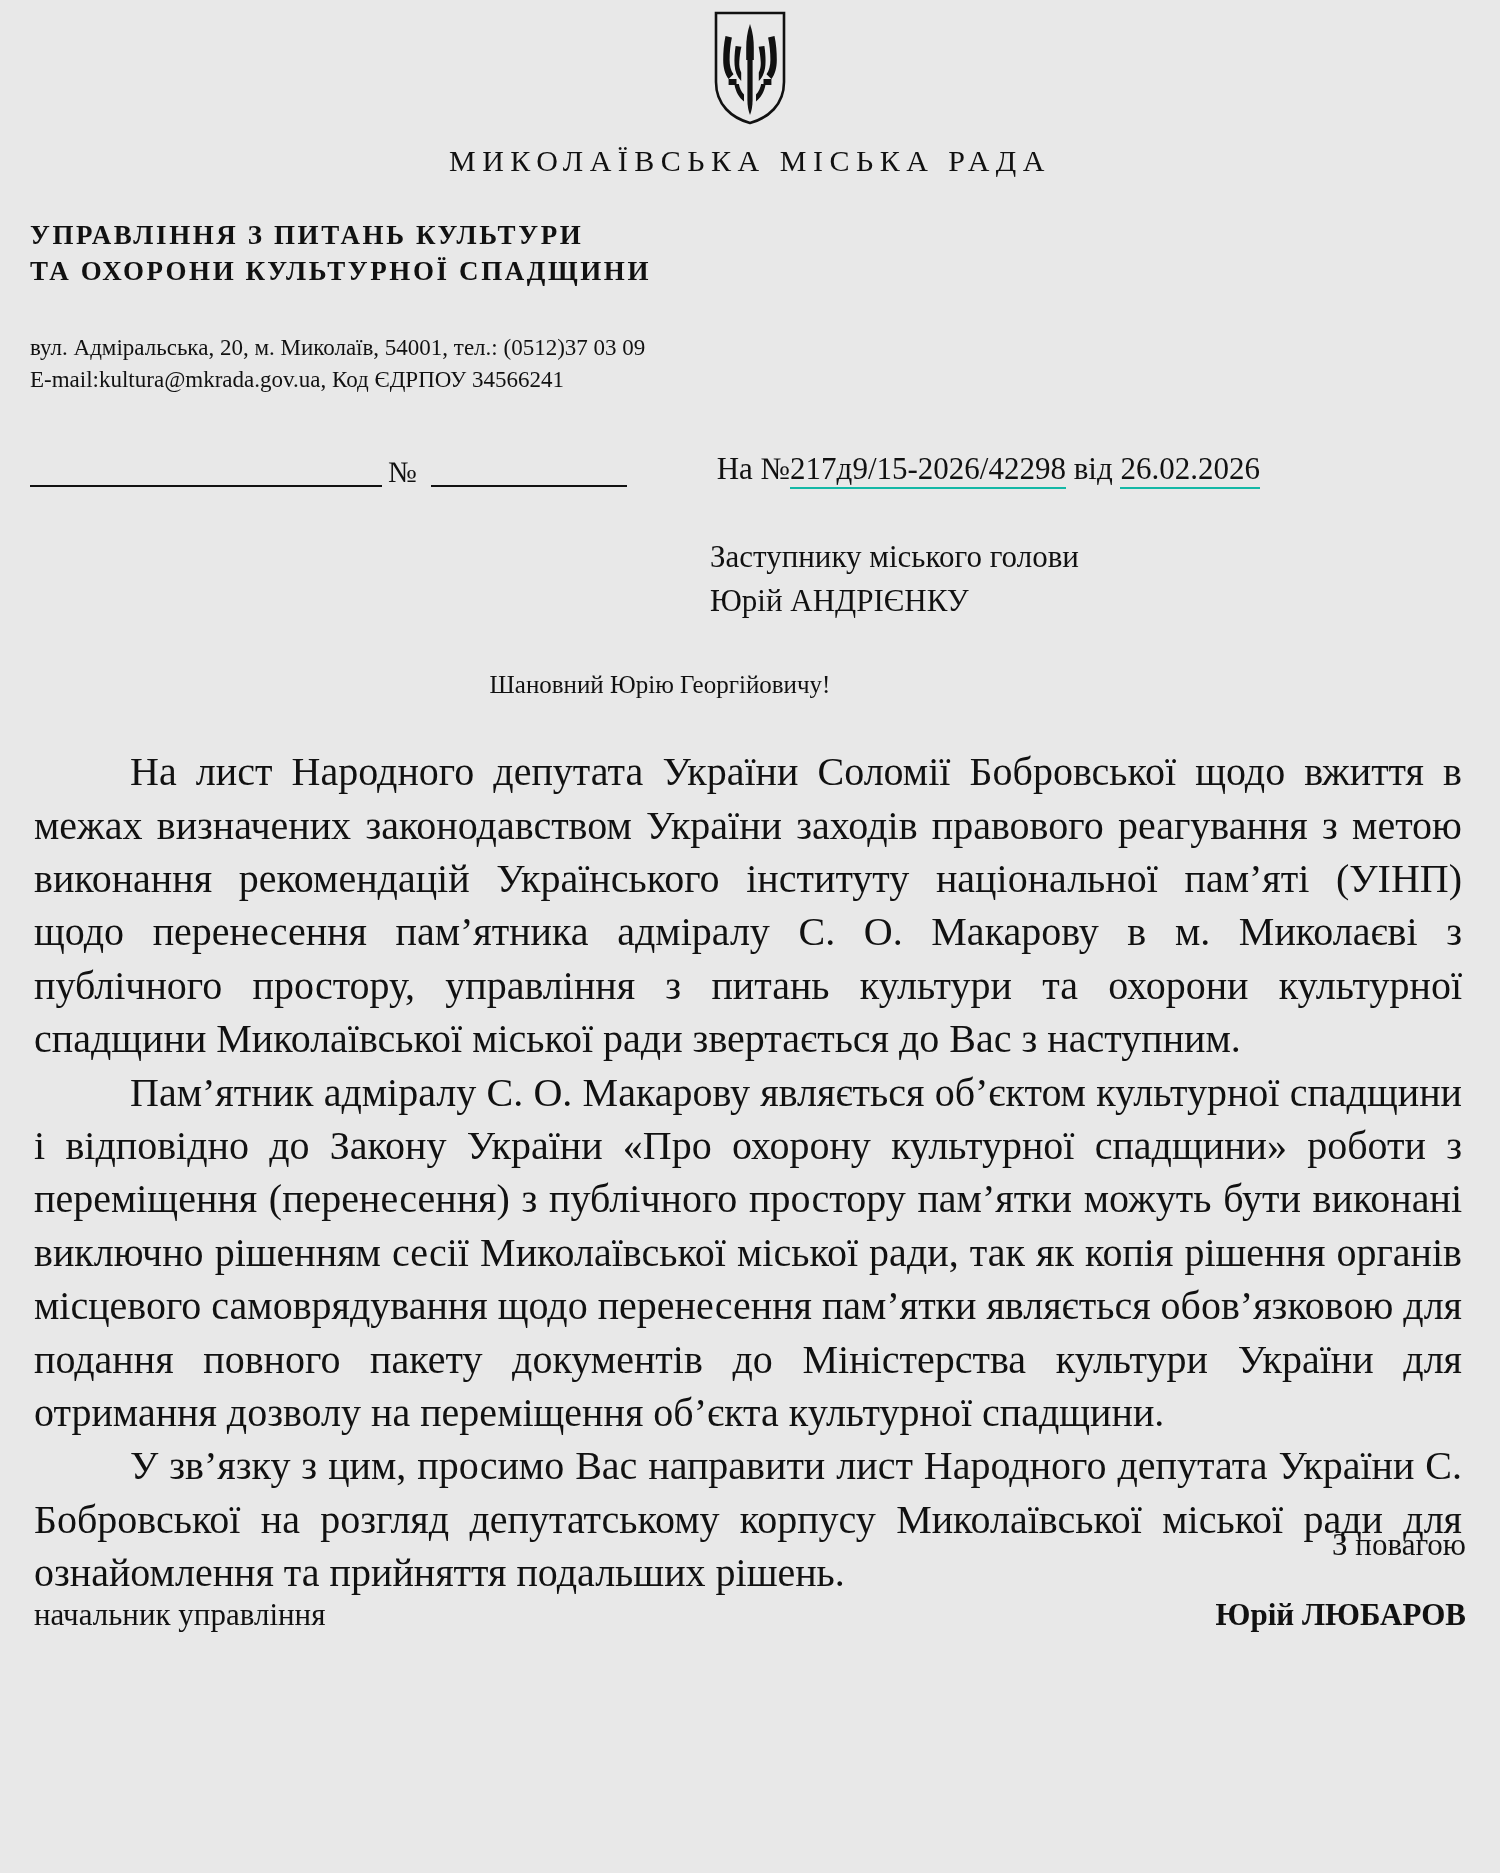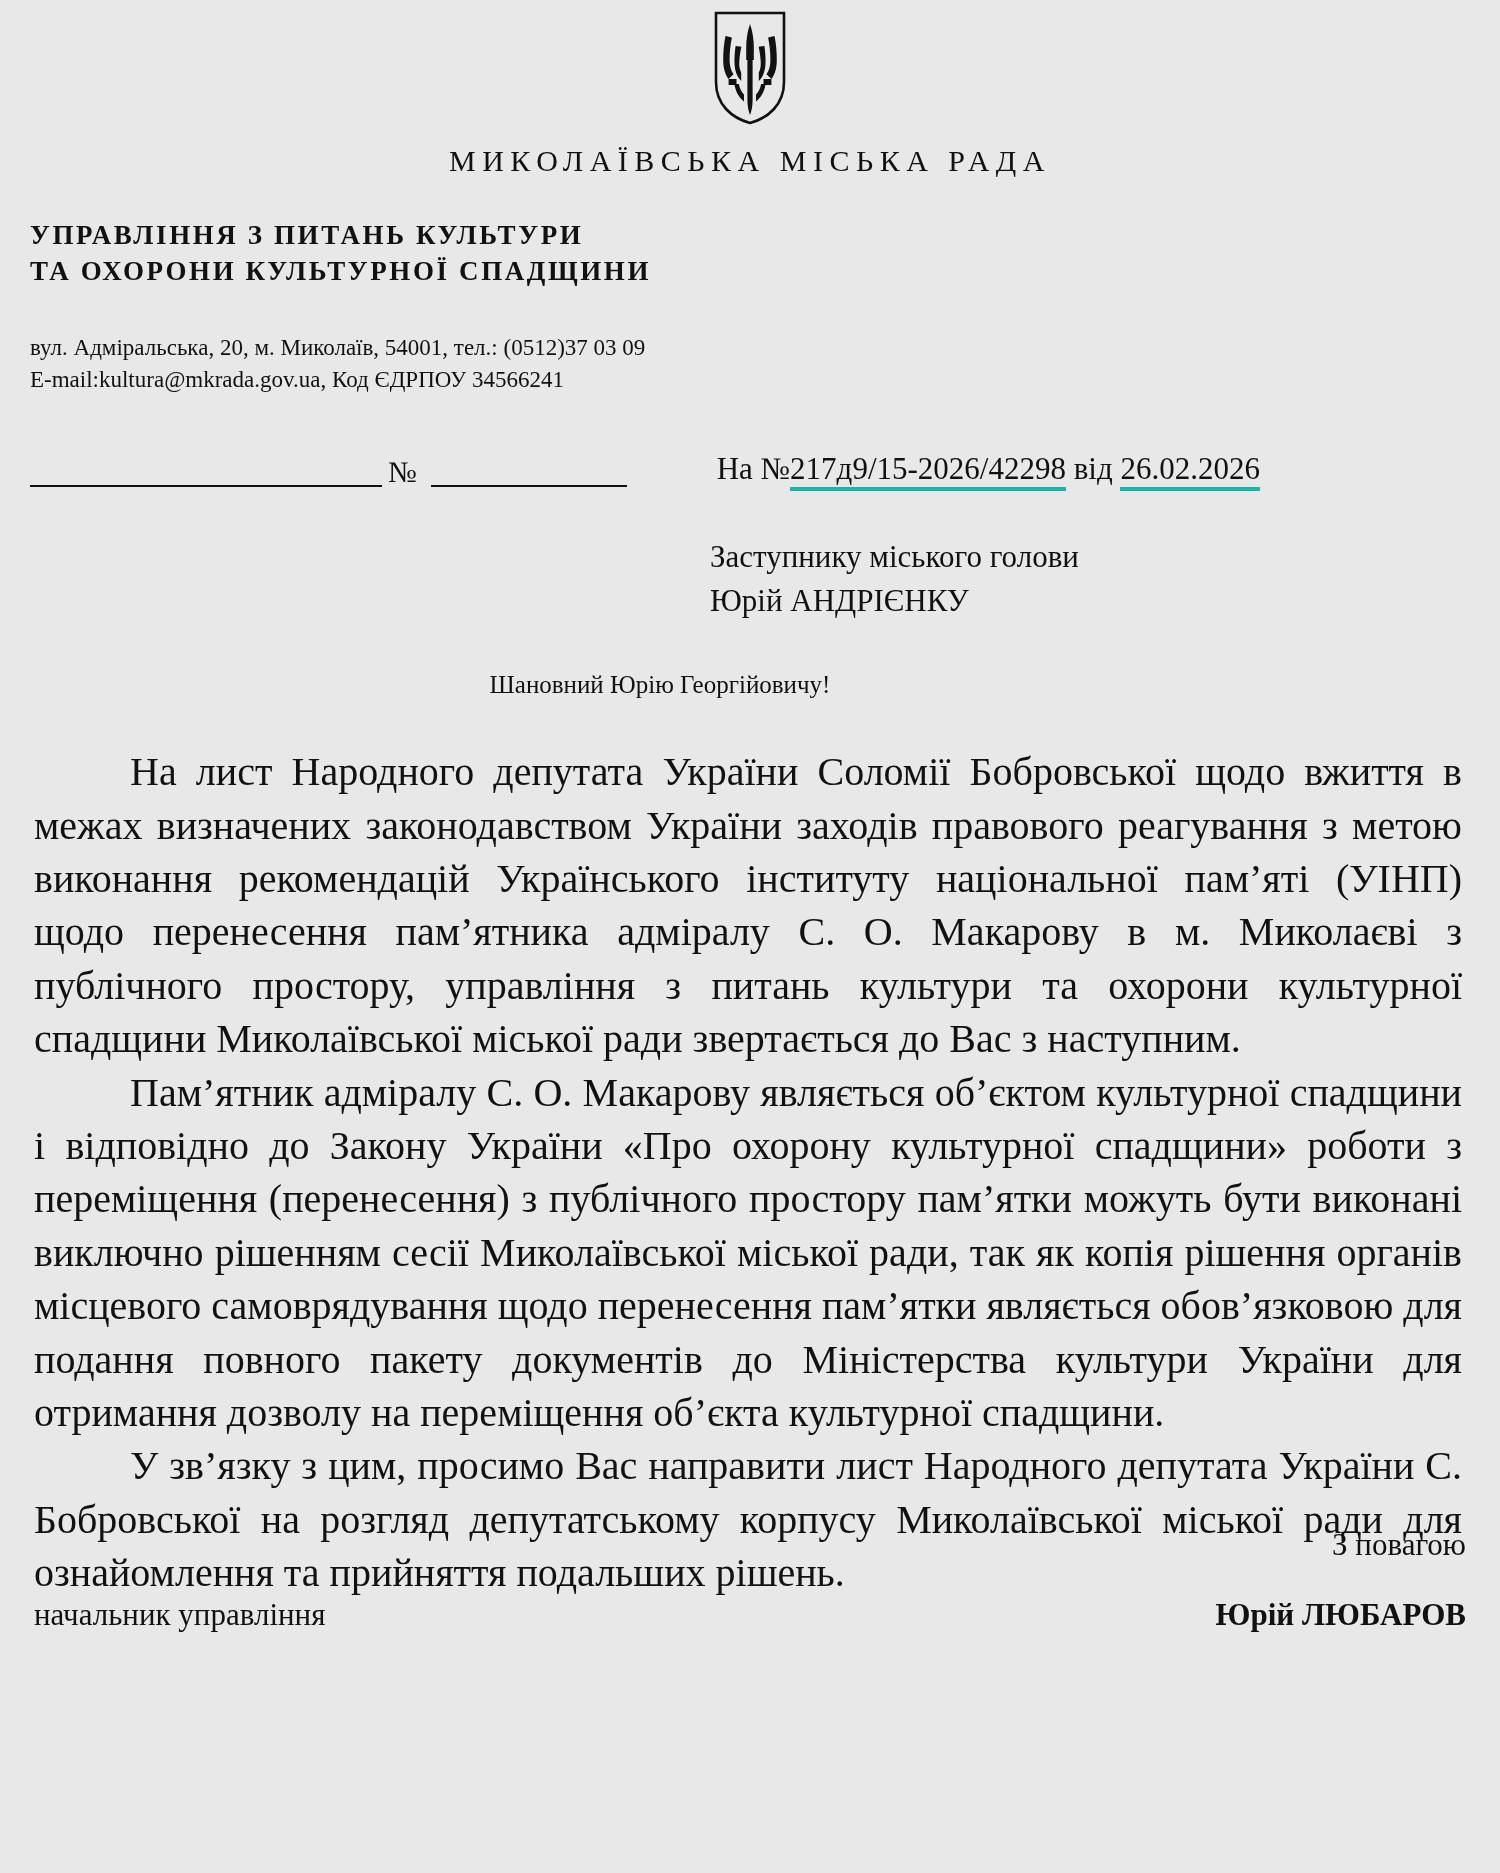--- a/index.html
+++ b/index.html
@@ -81,21 +81,21 @@
     height: 30px;
   }
   .blank-a { width: 352px; }
   .blank-b { width: 196px; margin-left: 10px; }
   .no-sign { padding: 0 4px 0 6px; font-size: 30px; line-height: 1; }
   .ref-right {
     margin-left: 90px;
     font-size: 31px;
   }
   .uline {
-    border-bottom: 4px solid #14b8a6;
+    border-bottom: 2px solid #14b8a6;
     padding-bottom: 1px;
   }
 
   
   .addressee {
     margin-top: 48px;
     margin-left: 680px;
     font-size: 31px;
     line-height: 1.42;
   }

